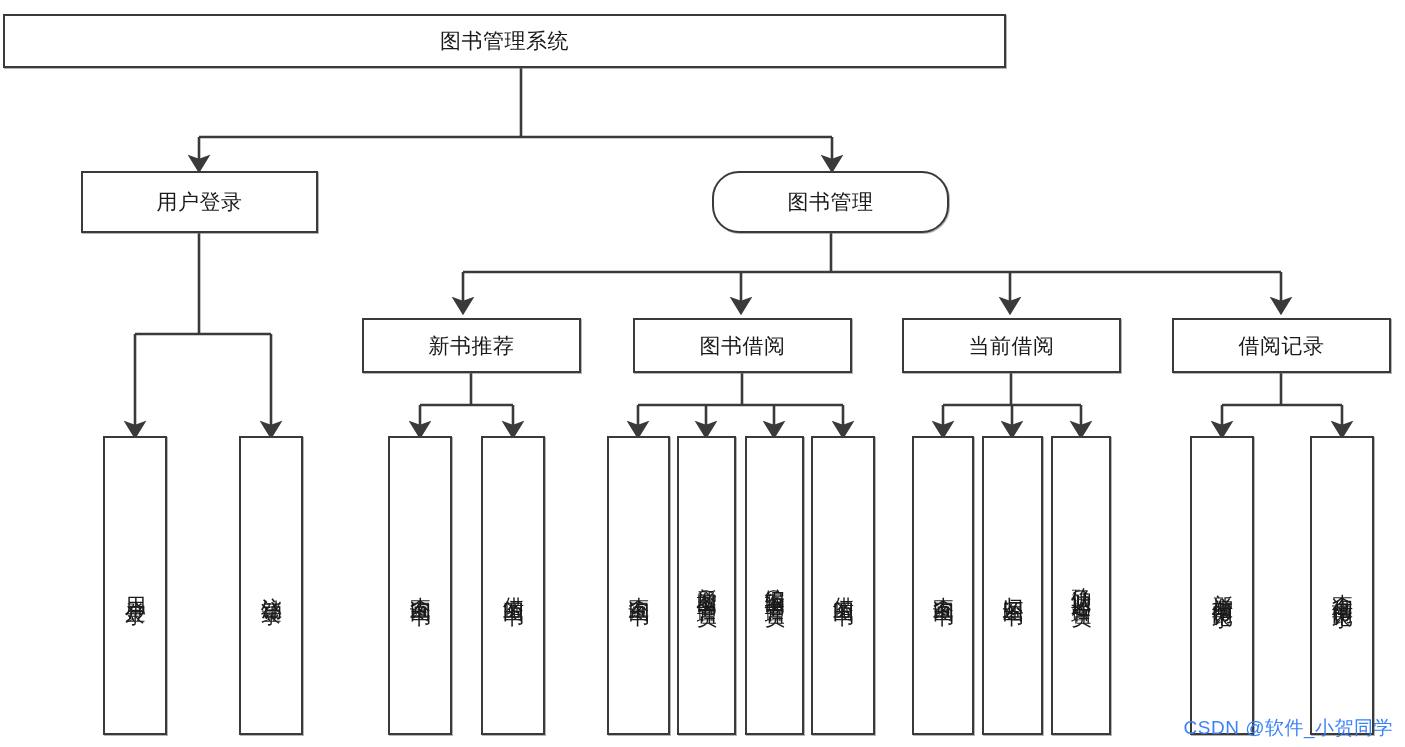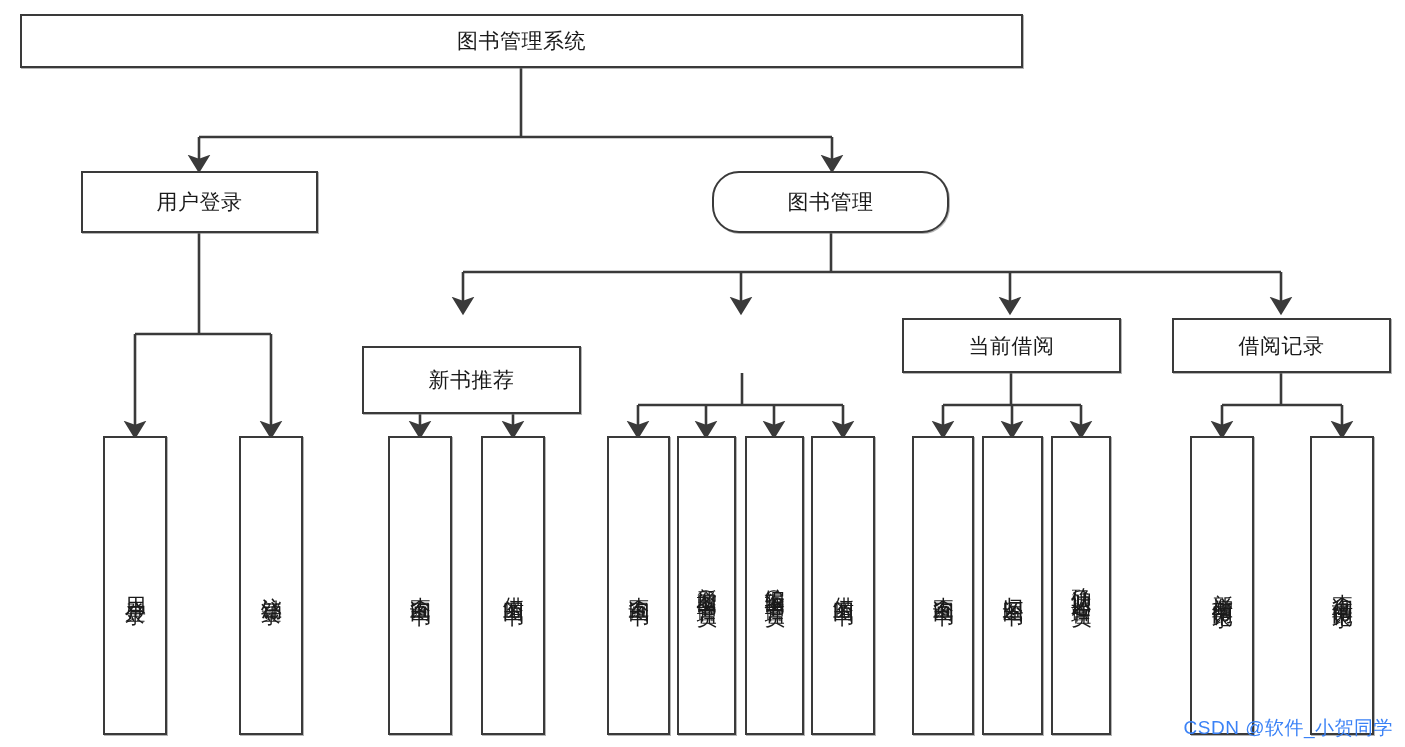--- a/index.html
+++ b/index.html
@@ -122,36 +122,39 @@
       <path d="M1012,405 L1012,430" marker-end="url(#arrowhead)"></path>
       <path d="M1081,405 L1081,430" marker-end="url(#arrowhead)"></path>
 
       <path d="M1281,373 L1281,405"></path>
       <path d="M1222,405 L1342,405"></path>
       <path d="M1222,405 L1222,430" marker-end="url(#arrowhead)"></path>
       <path d="M1342,405 L1342,430" marker-end="url(#arrowhead)"></path>
     </g>
   </svg>
 
-  <div class="node horiz" style="left:20px; top:14px; width:1003px; height:54px;">
+  <div class="node horiz" style="left:3px; top:14px; width:1003px; height:54px;">
     <span class="label">图书管理系统</span>
   </div>
 
   <div class="node horiz" style="left:81px; top:171px; width:237px; height:62px;">
     <span class="label">用户登录</span>
   </div>
 
   <div class="node horiz" style="left:712px; top:171px; width:237px; height:62px;border-radius:27px;">
     <span class="label">图书管理</span>
   </div>
 
-  <div class="node horiz" style="left:362px; top:318px; width:219px; height:68px;margin-top:28px;">
+  <div class="node horiz" style="left:362px; top:318px; width:219px; height:55px;">
     <span class="label">新书推荐</span>
   </div>
 
+  <div class="node horiz" style="left:633px; top:318px; width:219px; height:55px;">
+    <span class="label">图书借阅</span>
+  </div>
 
   <div class="node horiz" style="left:1172px; top:318px; width:219px; height:55px;">
     <span class="label">借阅记录</span>
   </div>
 
   <div class="node horiz" style="left:902px; top:318px; width:219px; height:55px;">
     <span class="label">当前借阅</span>
   </div>
 
   <div class="node vert" style="left:103px; top:436px; width:64px; height:299px;">

